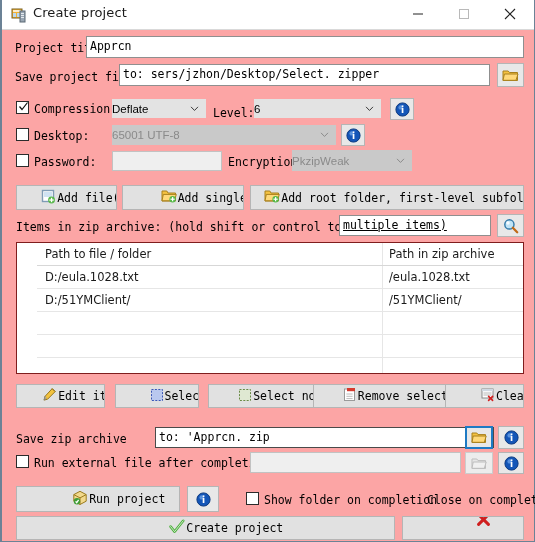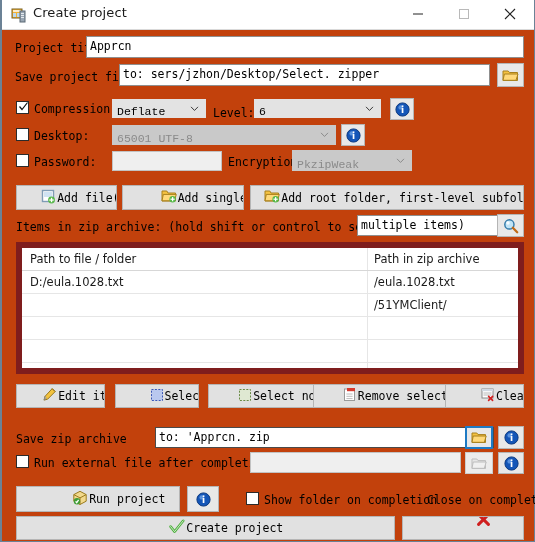--- a/index.html
+++ b/index.html
@@ -13,21 +13,21 @@
     overflow: hidden;
     font-family: "DejaVu Sans Mono", monospace;
     font-size: 11px;
     color: #000;
   }
   .window {
     position: absolute;
     left: 0; top: 0;
     width: 535px;
     height: 542px;
-    background: #c2410c;
+    background: #fca5a5;
     box-sizing: border-box;
     border-left: 2px solid #6b8296;
     border-right: 1px solid #6b8296;
     border-bottom: 1px solid #6b8296;
   }
   
   .titlebar {
     position: absolute;
     left: 0; top: 0;
     width: 100%;
@@ -87,26 +87,25 @@
     background: #efefef;
     border: 1px solid #c2c2c2;
     color: #9a9a9a;
   }
   .txtfield.focused { border: 1px solid #4a4a4a; margin-left: 33px; }
   .combo {
     position: absolute;
     box-sizing: border-box;
     background: #e3e3e3;
     border: none;
-    font-family: Liberation Mono, monospace;
+    font-family: Liberation Sans, sans-serif;
     font-size: 11.5px;
     color: #000;
-    padding-left: 5px;
     display: flex;
-    align-items: flex-end;
+    align-items: center;
     white-space: pre;
     overflow: hidden;
   }
   .combo.disabled { background: #c9c9c9; color: #8a8a8a; }
   .combo .arrow {
     position: absolute;
     right: 7px; top: 50%;
     width: 9px; height: 9px;
     transform: translateY(-55%);
   }
@@ -148,22 +147,23 @@
     justify-content: center;
   }
   .iconbtn.hl { border: 2px solid #1e7ac4; background: #e8e8e8; }
   .iconbtn.dis { background: #ececec; border: 1px solid #cccccc; }
 
   
   .listbox {
     position: absolute;
     box-sizing: border-box;
     background: #ffffff;
-    border: 6px solid #7f1d1d;
+    border: 1px solid #7f1d1d;
     overflow: hidden;
+    padding-left: 20px;
   }
   .lrow {
     position: relative;
     height: 22px;
     border-bottom: 1px solid #e6e6e6;
     font-family: "DejaVu Sans", sans-serif;
     font-size: 11.5px;
     color: #1a1a1a;
   }
   .lrow.header { border-bottom: 1px solid #d7d7d7; }
@@ -315,21 +315,21 @@
         <path d="M2.3 5.4 L15.3 5.4 L13.4 11.8 L1 11.8 Z" fill="#ffd97a" stroke="#a8801c" stroke-width="1"></path>
         <circle cx="11.6" cy="10.2" r="3.2" fill="#57b84a"></circle>
         <rect x="11" y="8.1" width="1.2" height="4.2" fill="#fff"></rect>
         <rect x="9.5" y="9.6" width="4.2" height="1.2" fill="#fff"></rect>
       </svg>
     </span>
     <span>Add root folder, first-level subfolders</span>
   </div>
 
   <div class="lbl" style="left:14px; top:220px;">Items in zip archive: (hold shift or control to select</div>
-  <div class="txtfield" style="left:355px; top:215px; width:152px; height:21px;">multiple items)</div>
+  <div class="txtfield" style="left:337px; top:215px; width:152px; height:21px;text-decoration:underline;">multiple items)</div>
   <div class="iconbtn" style="left:495px; top:214px; width:27px; height:23px;">
     <svg width="16" height="16" viewBox="0 0 16 16">
       <circle cx="6.4" cy="6.4" r="4.6" fill="#bfe4f7" stroke="#2f78a8" stroke-width="1.4"></circle>
       <circle cx="5" cy="5" r="1.7" fill="#ffffff" opacity=".85"></circle>
       <line x1="9.8" y1="9.8" x2="14.2" y2="14.2" stroke="#c06a18" stroke-width="2.3" stroke-linecap="round"></line>
     </svg>
   </div>
 
   <div class="listbox" style="left:14px; top:242px; width:508px; height:132px;">
     <div class="lrow header">
@@ -337,20 +337,21 @@
       <span class="lc1">Path to file / folder</span>
       <span class="lc2">Path in zip archive</span>
     </div>
     <div class="lrow">
       <div class="lsep"></div>
       <span class="lc1">D:/eula.1028.txt</span>
       <span class="lc2">/eula.1028.txt</span>
     </div>
     <div class="lrow">
       <div class="lsep"></div>
+      <span class="lc1">D:/51YMClient/</span>
       <span class="lc2">/51YMClient/</span>
     </div>
     <div class="lrow">
         <div class="lsep"></div>
       </div>
     <div class="lrow">
         <div class="lsep"></div>
       </div>
     <div class="lrow">
         <div class="lsep"></div>

